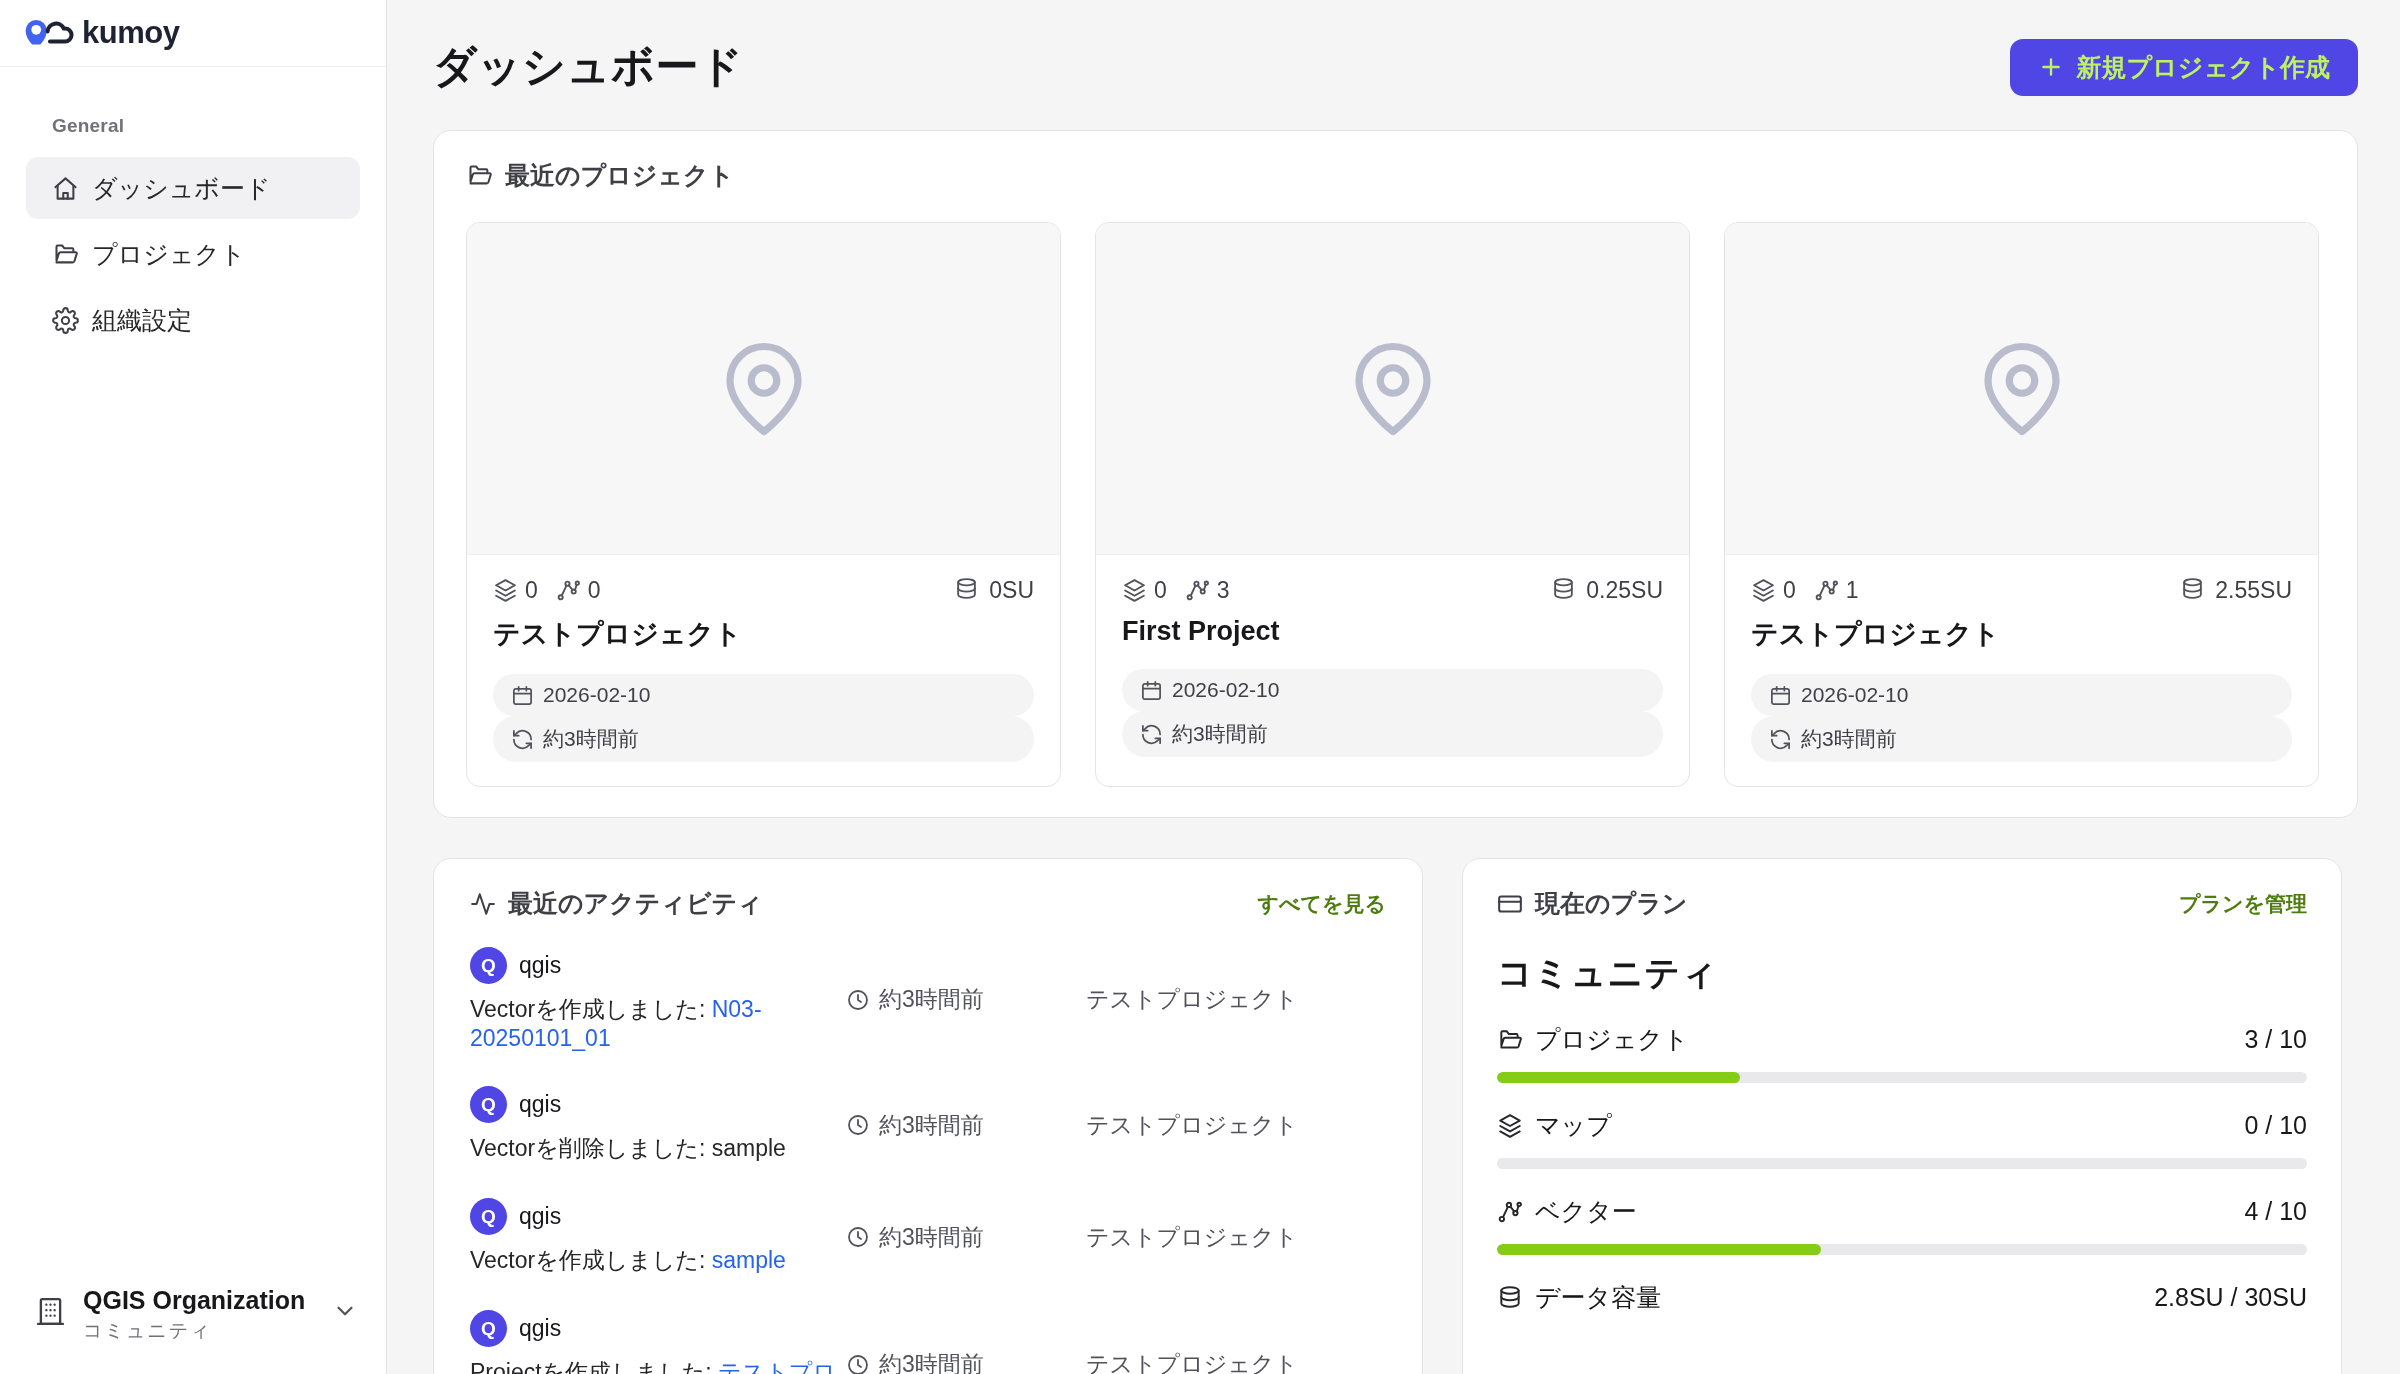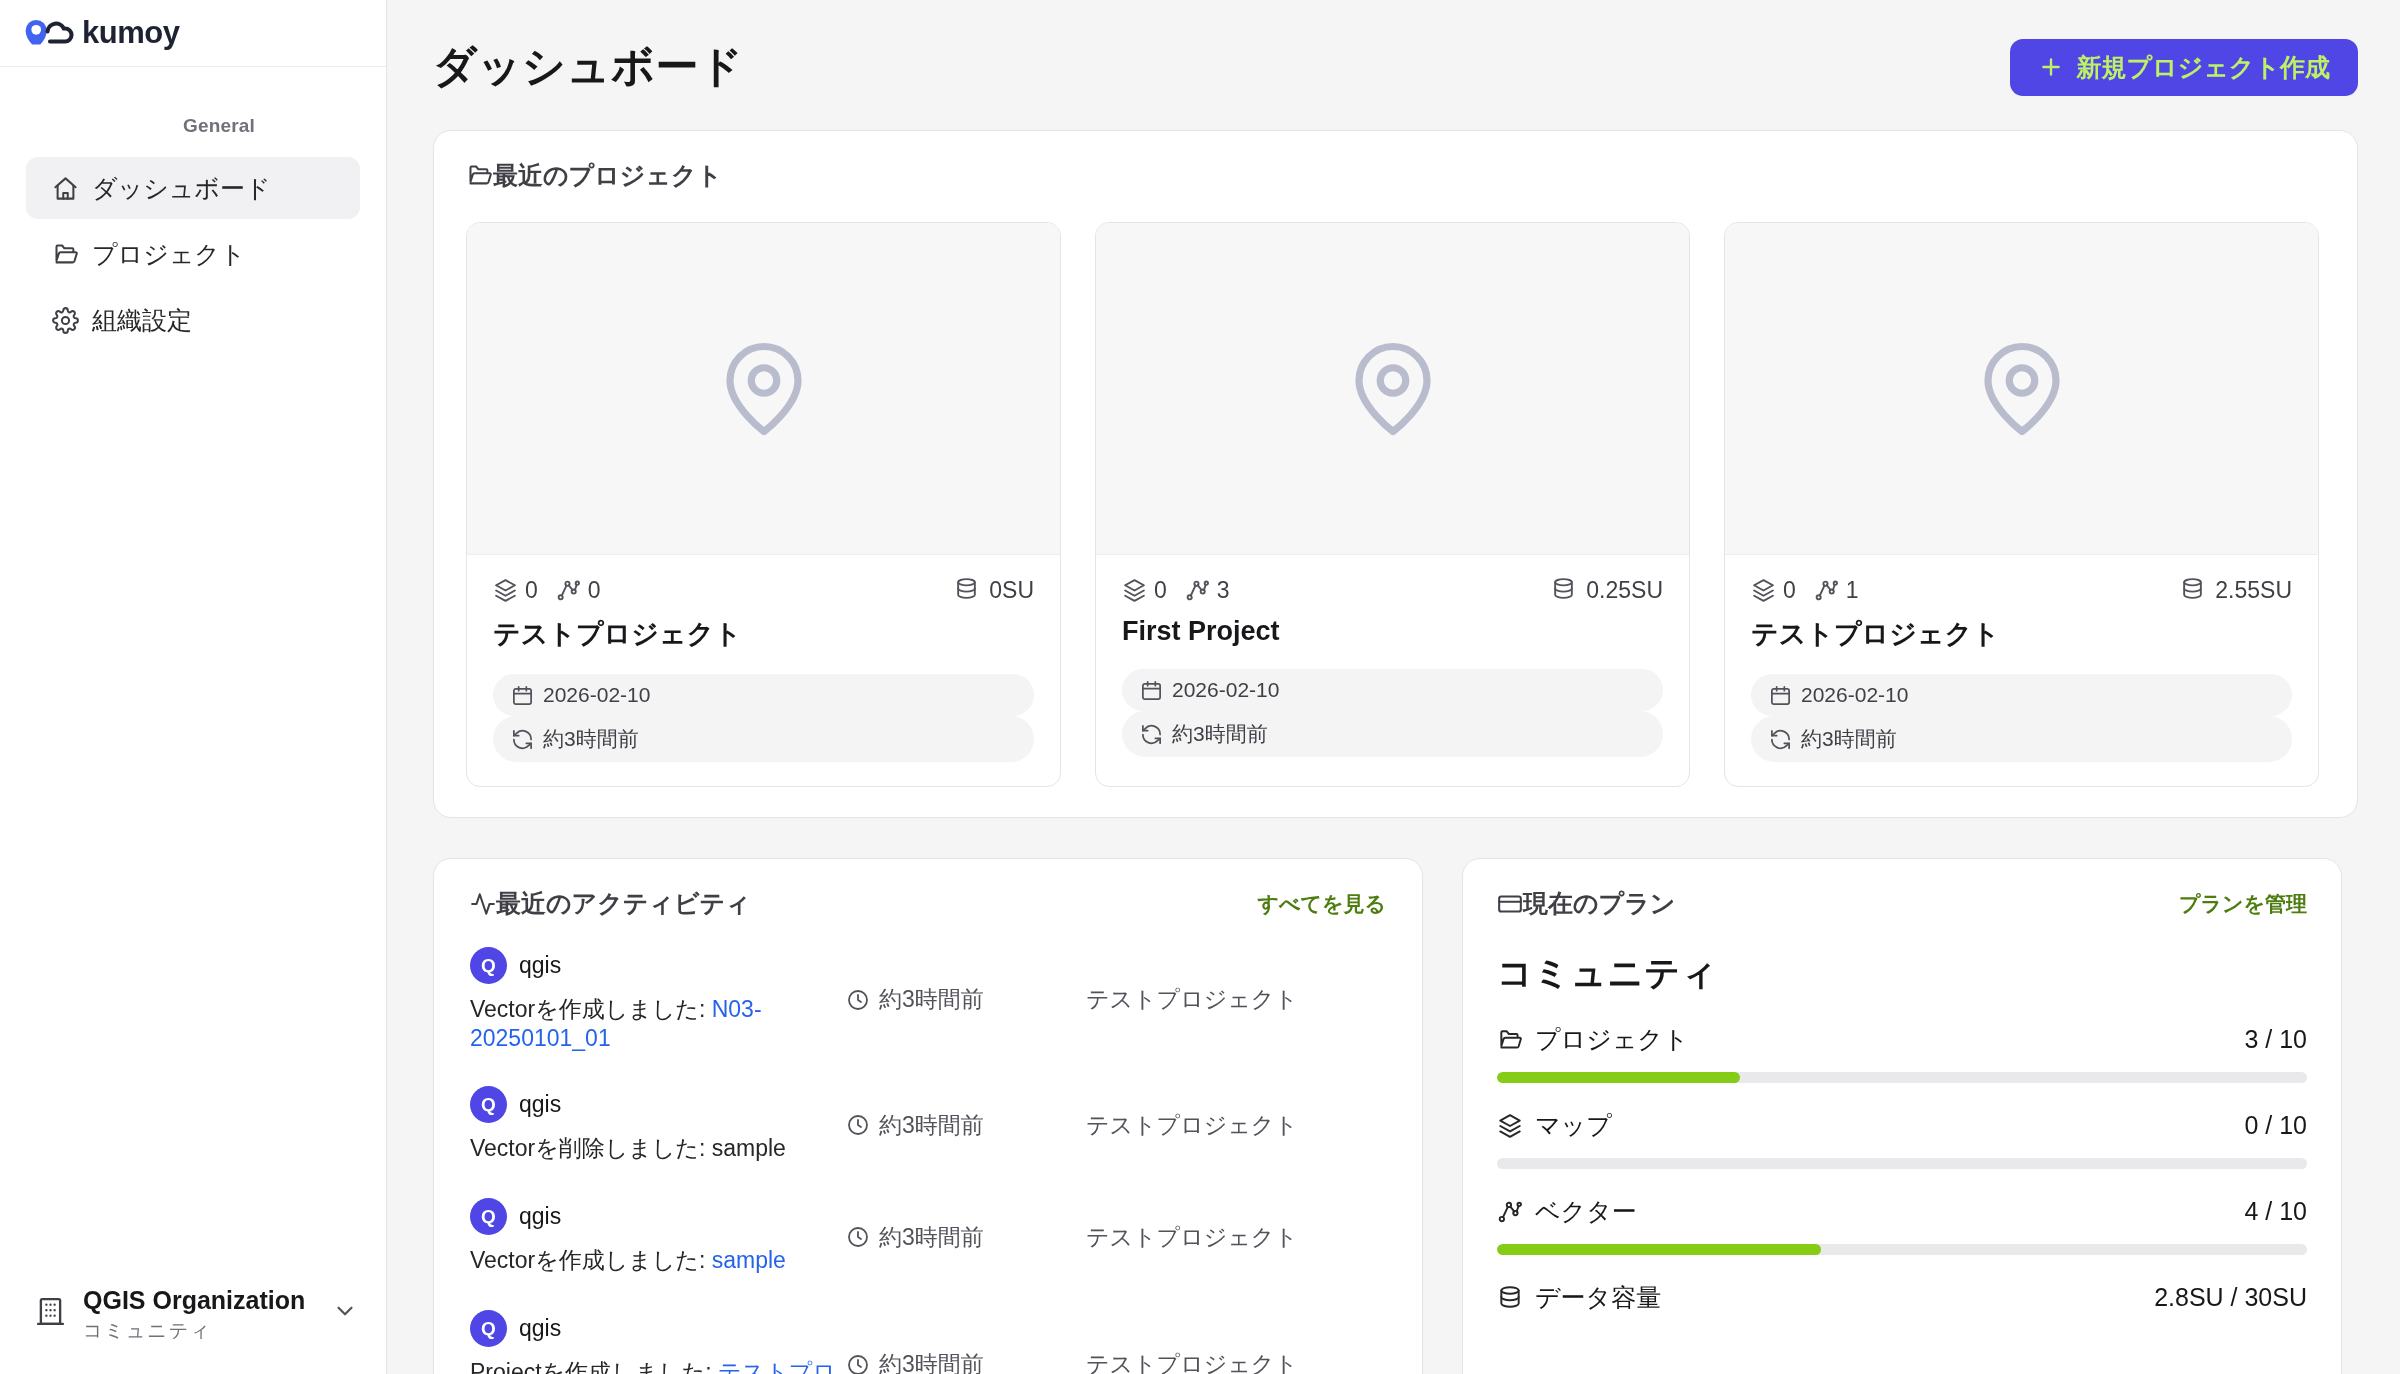--- a/index.html
+++ b/index.html
@@ -15,21 +15,21 @@
   .sidebar {
     width:387px; flex:0 0 387px; background:#ffffff;
     border-right:1px solid #e4e4e7; display:flex; flex-direction:column;
   }
   .logo-row {
     height:67px; display:flex; align-items:center; gap:6px;
     padding:0 24px; border-bottom:1px solid #ededef;
   }
   .logo-mark { width:52px; height:40px; flex:0 0 auto; }
   .logo-text { font-size:31px; font-weight:700; color:#1d2333; letter-spacing:-0.5px; }
-  .nav { flex:1; padding-top:48px;text-align:center; }
+  .nav { flex:1; padding-top:48px; }
   .nav-section-label {
     font-size:19px; font-weight:700; color:#71717a;
     padding:0 0 20px 52px; letter-spacing:0.2px;
   }
   .nav-item {
     display:flex; align-items:center; gap:13px;
     margin:0 26px 4px 26px; padding:0 26px; height:62px;
     border-radius:12px; font-size:25px; font-weight:500; color:#27272a;
     cursor:pointer;
   }
@@ -55,21 +55,21 @@
     font-family:inherit; font-size:25px; font-weight:600;
     height:57px; padding:0 28px; border-radius:13px;
   }
 
   .card {
     background:#ffffff; border:1px solid #e4e4e7; border-radius:18px;
   }
   .card-header-row {
     display:flex; align-items:center; justify-content:space-between;
   }
-  .card-header { display:flex; align-items:center; 
+  .card-header { display:flex; align-items:center; gap:12px;
     font-size:25px; font-weight:600; color:#3f3f46; }
   .card-header svg { color:#3f3f46; }
   .text-link { font-size:21px; font-weight:600; color:#4d7c0f; text-decoration:none; cursor:pointer;text-align:center; }
 
   
   .projects-card { margin-top:34px; padding:28px 32px 30px 32px; }
   .tiles { display:flex; gap:34px; margin-top:30px; }
   .tile {
     width:595px; border:1px solid #e4e4e7; border-radius:14px;
     overflow:hidden; background:#ffffff; cursor:pointer;

